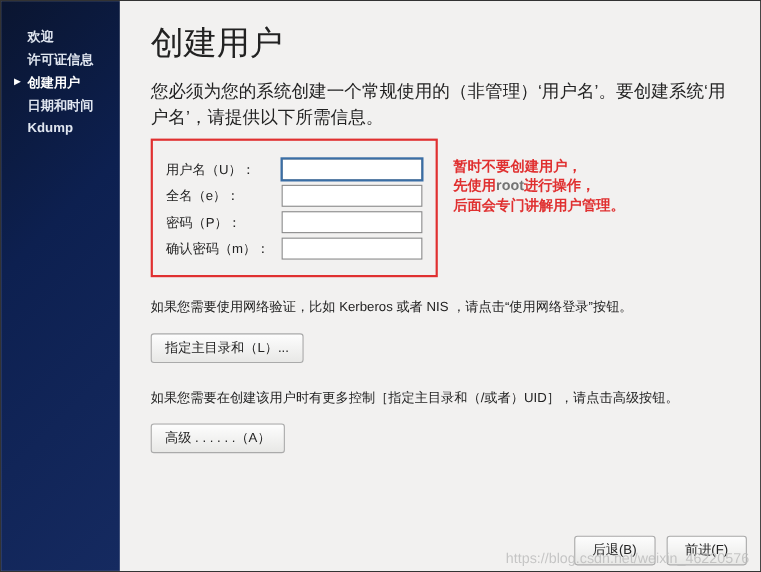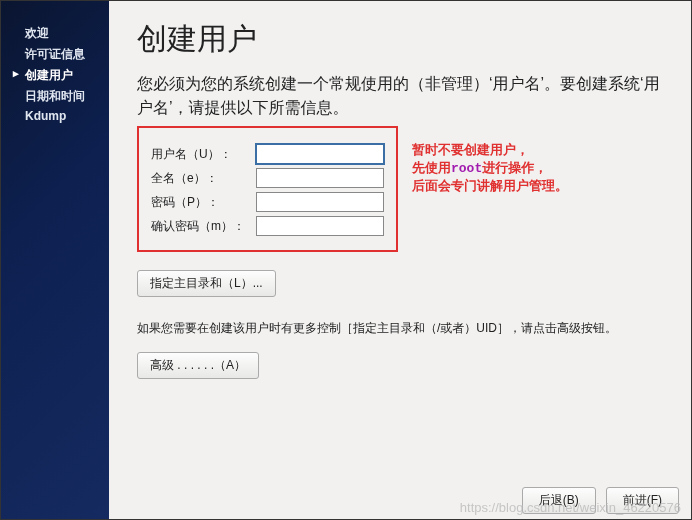--- a/index.html
+++ b/index.html
@@ -12,22 +12,22 @@
     .main { flex: 1; background: #f2f1f0; padding: 18px 28px 0 28px; position: relative; display: flex; flex-direction: column; }
     .title { font-size: 30px; font-weight: normal; color: #222; margin-bottom: 12px; }
     .intro { font-size: 16px; color: #222; line-height: 1.5; margin-bottom: 6px; }
     .form-area { display: flex; align-items: flex-start; gap: 14px; margin-bottom: 18px; }
     .form-fields { border: 2px solid #e03030; padding: 12px 12px 10px 12px; }
     .form-row { display: flex; align-items: center; margin: 4px 0; }
     .form-label { width: 105px; font-size: 12px; color: #222; }
     .form-input { width: 128px; height: 20px; border: 1px solid #888; background: #fff; font-size: 12px; padding: 0 3px; }
     .form-input.focused { outline: 2px solid #3a6ea5; outline-offset: -1px; }
     .annotation { font-size: 13px; line-height: 1.4; margin-top: 16px; }
-    .annotation-line { color: #e03030; font-weight: bold; font-family: Liberation Mono, monospace; }
-    .annotation-line .root { color: #a21caf; }
+    .annotation-line { color: #e03030; font-weight: bold; }
+    .annotation-line .root { color: #737373; }
     .note { font-size: 12px; color: #222; line-height: 1.6; margin-bottom: 14px; }
     .btn { display: inline-block; background: linear-gradient(#fdfdfd, #e8e8e6); border: 1px solid #aaa; border-radius: 3px; padding: 4px 12px; font-size: 12px; color: #222; cursor: pointer; }
     .btn-row { margin-bottom: 22px; }
     .footer { position: absolute; bottom: 5px; right: 12px; display: flex; gap: 10px; }
     .footer .btn { padding: 4px 16px; }
     .watermark { position: absolute; bottom: 4px; right: 10px; color: #bbb; font-size: 13px; font-family: Arial, sans-serif; opacity: 0.8; pointer-events: none; z-index: 5; }
     .bottom-pad { position: absolute; bottom: 0; left: 0; right: 0; height: 34px; background: #f2f1f0; border-top: 0; }
     .main-scroll { overflow: hidden; }
   </style>
 </head>
@@ -65,20 +65,21 @@
           <input class="form-input" type="password" value="" style="">
         </div>
       </div>
       <div class="annotation">
         <div class="annotation-line">暂时不要创建用户，</div>
         <div class="annotation-line"><span>先使用</span><span class="root">root</span><span>进行操作，</span></div>
         <div class="annotation-line">后面会专门讲解用户管理。</div>
       </div>
     </div>
 
+    <p class="note">如果您需要使用网络验证，比如 Kerberos 或者 NIS ，请点击“使用网络登录”按钮。</p>
     <div class="btn-row">
       <button class="btn">指定主目录和（L）...</button>
     </div>
 
     <p class="note">如果您需要在创建该用户时有更多控制［指定主目录和（/或者）UID］，请点击高级按钮。</p>
     <div class="btn-row">
       <button class="btn">高级 . . . . . .（A）</button>
     </div>
 
     <div class="bottom-pad"></div>

